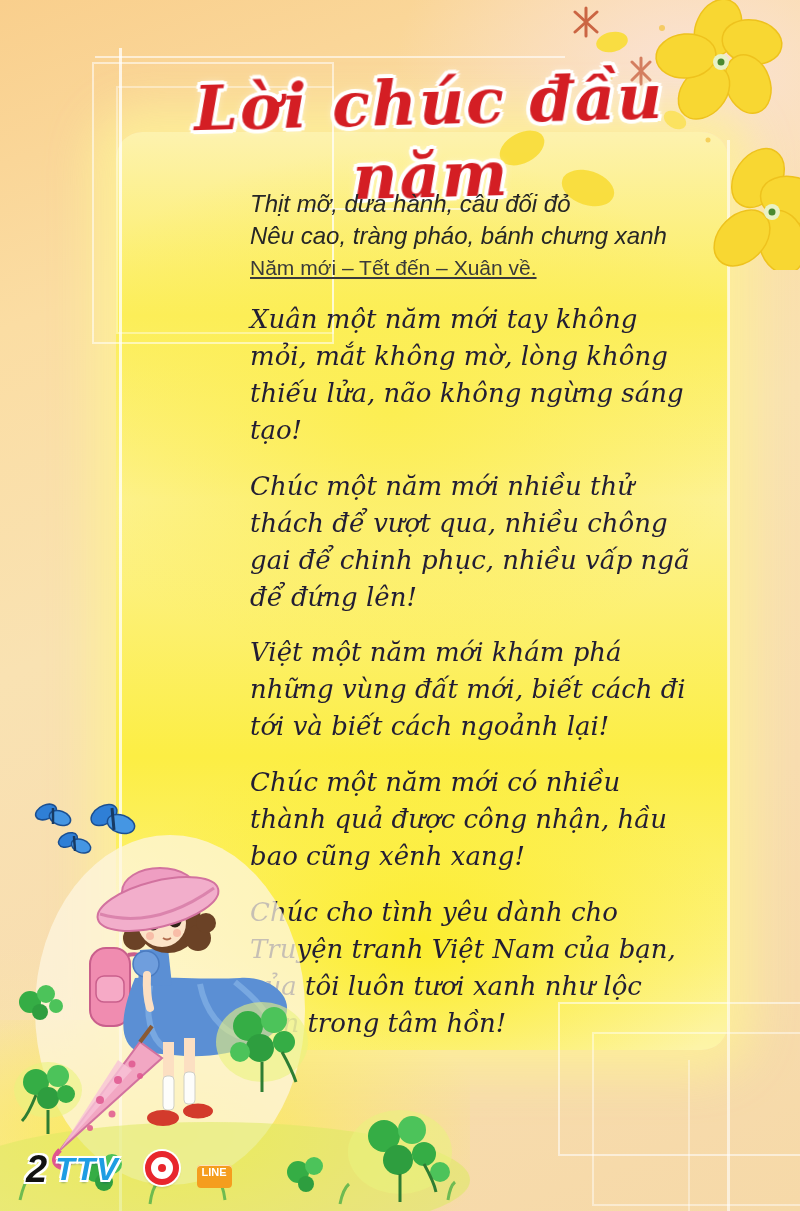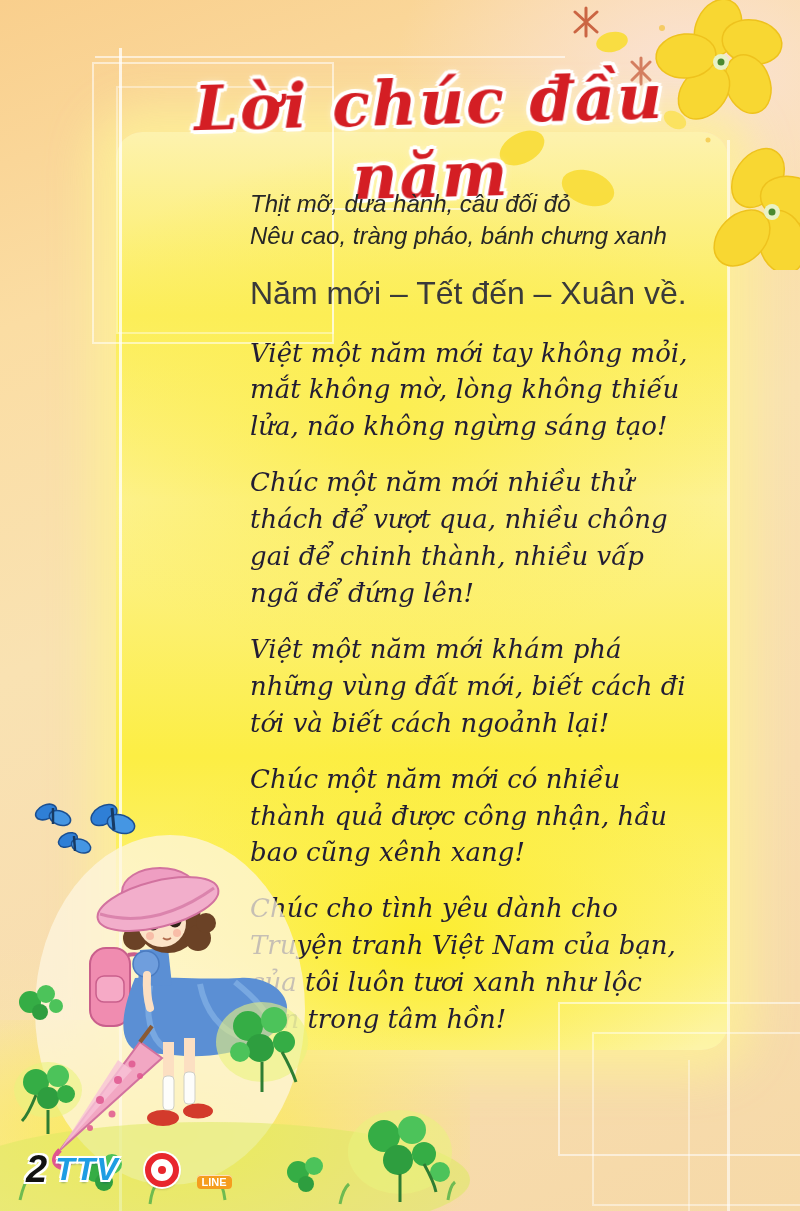--- a/index.html
+++ b/index.html
@@ -24,35 +24,35 @@
   .deco-rect{position:absolute;border:2px solid rgba(255,255,255,.55);background:transparent;}
   
   .title{position:absolute;left:150px;top:66px;width:560px;text-align:center;
     font-family:"DejaVu Serif",serif;font-style:italic;font-weight:bold;
     font-size:62px;letter-spacing:2px;color:#d41e24;transform:rotate(-1.5deg);
     text-shadow:-3px -3px 0 #fff,3px -3px 0 #fff,-3px 3px 0 #fff,3px 3px 0 #fff,
       0 -4px 0 #fff,0 4px 0 #fff,-4px 0 0 #fff,4px 0 0 #fff,0 0 10px rgba(255,255,255,.9);}
   
   .col{position:absolute;left:250px;top:188px;width:446px;}
   .couplet{font-style:italic;font-size:24px;line-height:1.35;color:#262626;}
-  .intro{margin-top:18px;font-size:32px;line-height:1.40;color:#3a3a3a;}
+  .intro{margin-top:0;font-size:21px;line-height:1.40;color:#3a3a3a;text-decoration:underline;}
   .wish{margin-top:19px;font-family:"DejaVu Serif",serif;font-style:italic;
     font-size:26px;line-height:1.42;color:#221d33;}
   
   .footer{position:absolute;left:26px;top:1148px;display:flex;align-items:center;gap:8px;}
   .pagenum{font-size:38px;font-weight:bold;font-style:italic;color:#111;
     text-shadow:-2px -2px 0 #fff,2px -2px 0 #fff,-2px 2px 0 #fff,2px 2px 0 #fff;}
-  .logo{display:flex;align-items:center;gap:24px;}
+  .logo{display:flex;gap:24px;}
   .logo-ttv{font-size:32px;font-weight:bold;font-style:italic;letter-spacing:1px;color:#1e9de3;
     text-shadow:-2px -2px 0 #fff,2px -2px 0 #fff,-2px 2px 0 #fff,2px 2px 0 #fff,0 3px 2px rgba(0,60,120,.35);}
   .logo-o{width:34px;height:34px;margin-left:2px;border-radius:50%;background:#fff;
     border:6px solid #e8262d;box-sizing:border-box;box-shadow:0 0 0 2px #fff,0 2px 3px rgba(0,0,0,.25);
     position:relative;}
   .logo-o::after{content:"";position:absolute;left:7px;top:7px;width:8px;height:8px;border-radius:50%;background:#e8262d;}
-  .logo-line{margin-left:-6px;margin-top:24px;background:#f59d1e;border-radius:4px;
+  .logo-line{margin-left:-6px;margin-top:14px;background:#f59d1e;border-radius:4px;
     padding:1px 5px;font-size:11px;font-weight:bold;color:#fff;
     box-shadow:0 1px 0 rgba(255,255,255,.7) inset;}
   svg{display:block;}
 </style>
 </head>
 <body>
 
 <div class="page">
 
   <div class="yellow-panel"></div>
@@ -120,22 +120,22 @@
   <div class="title">Lời chúc đầu năm</div>
 
   <div class="col">
     <div class="couplet">
       <div>Thịt mỡ, dưa hành, câu đối đỏ</div>
       <div>Nêu cao, tràng pháo, bánh chưng xanh</div>
     </div>
     <div class="intro">
       <div>Năm mới – Tết đến – Xuân về.</div>
     </div>
-    <div class="wish">Việt một năm mới tay không mỏi, mắt không mờ, lòng không thiếu lửa, não không ngừng sáng tạo!</div>
-    <div class="wish">Chúc một năm mới nhiều thử thách để vượt qua, nhiều chông gai để chinh thành, nhiều vấp ngã để đứng lên!</div>
+    <div class="wish">Xuân một năm mới tay không mỏi, mắt không mờ, lòng không thiếu lửa, não không ngừng sáng tạo!</div>
+    <div class="wish">Chúc một năm mới nhiều thử thách để vượt qua, nhiều chông gai để chinh phục, nhiều vấp ngã để đứng lên!</div>
     <div class="wish">Việt một năm mới khám phá những vùng đất mới, biết cách đi tới và biết cách ngoảnh lại!</div>
     <div class="wish">Chúc một năm mới có nhiều thành quả được công nhận, hầu bao cũng xênh xang!</div>
     <div class="wish">Chúc cho tình yêu dành cho Truyện tranh Việt Nam của bạn, của tôi luôn tươi xanh như lộc non trong tâm hồn!</div>
 
   </div>
 
   <svg width="470" height="431" viewBox="0 0 470 431" style="position:absolute;left:0;top:780px;">
     <ellipse cx="170" cy="230" rx="135" ry="175" fill="#fdf6e0" opacity="0.75"></ellipse>
     <ellipse cx="210" cy="400" rx="260" ry="58" fill="#dcea62" opacity="0.55"></ellipse>
 

